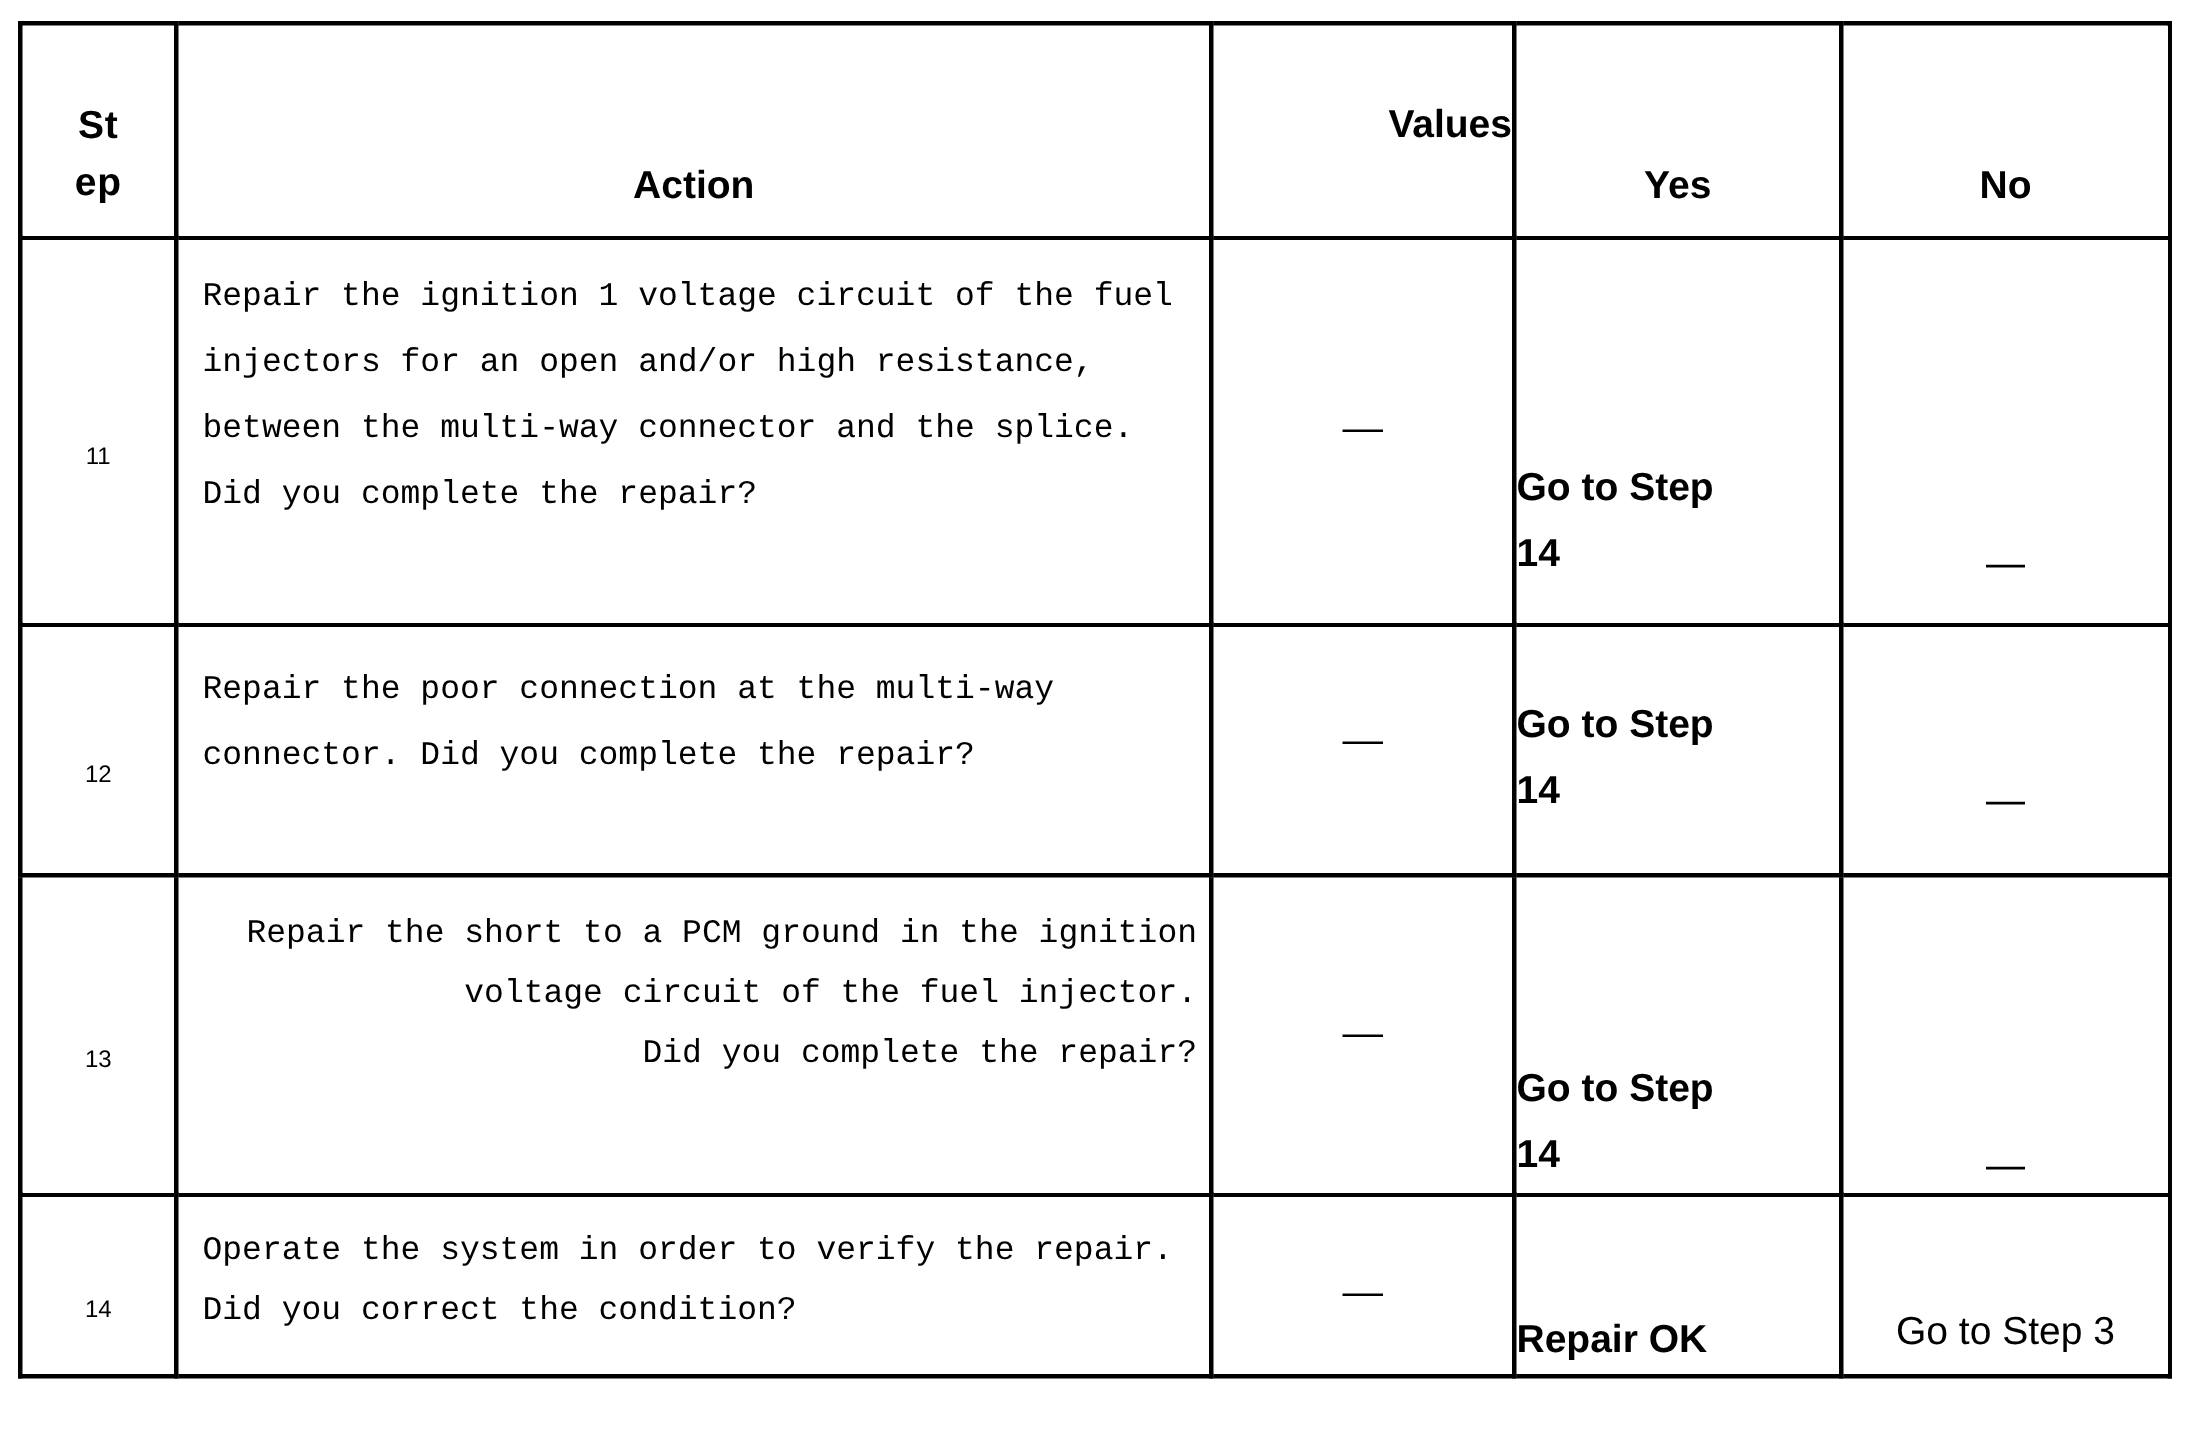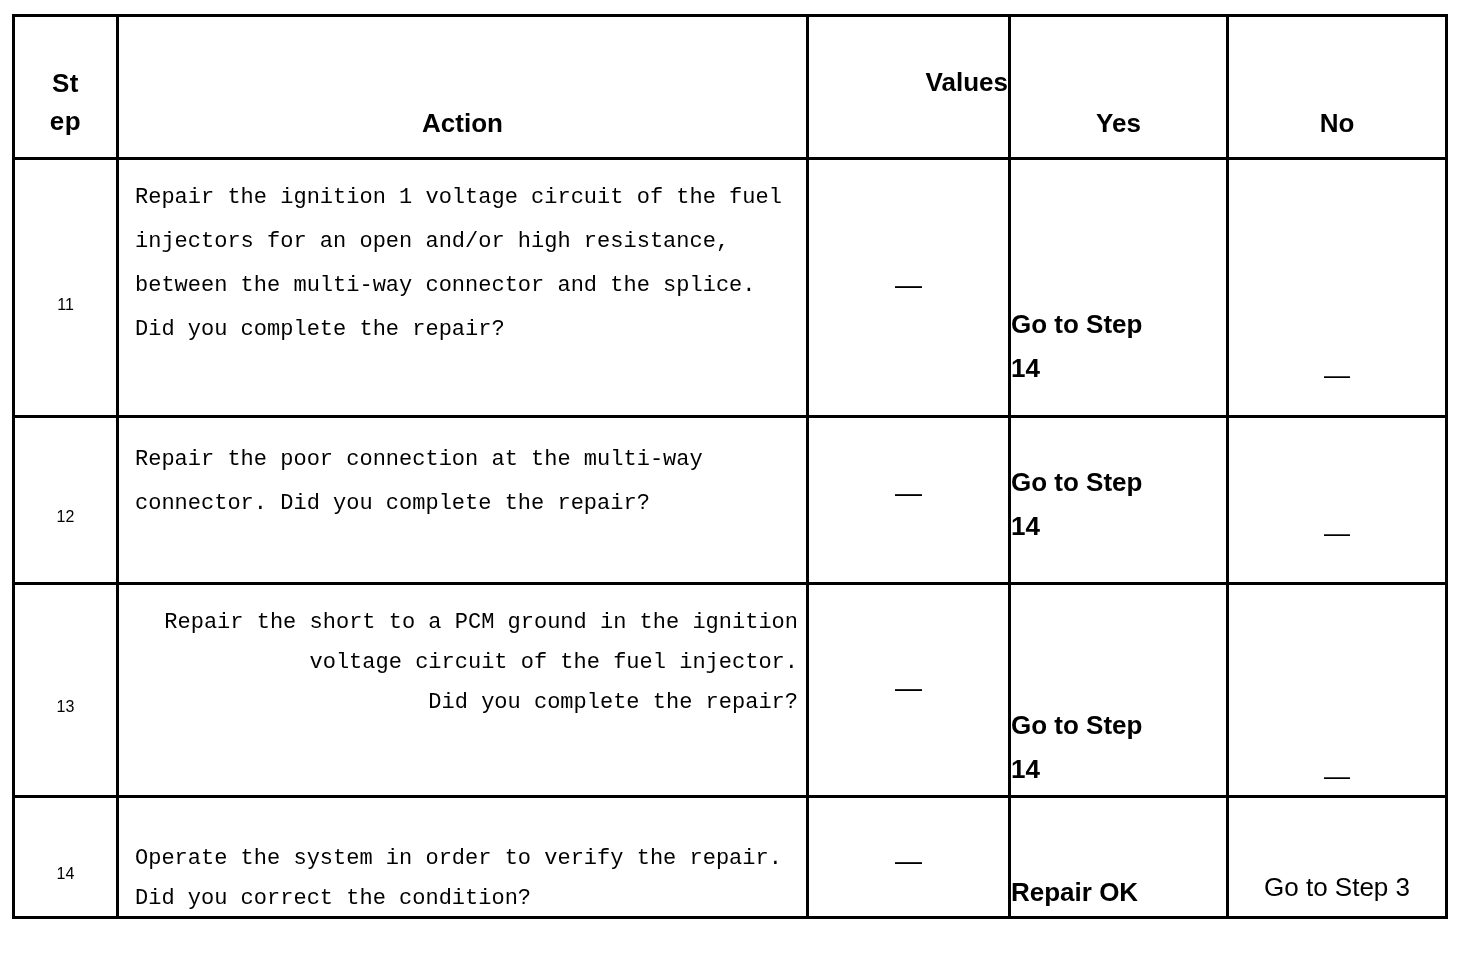--- a/index.html
+++ b/index.html
@@ -144,21 +144,21 @@
   .r12 .action-text { top: 20px; }
   .r12 .dash-values { top: 62px; }
   .r12 .yes-text    { top: 42px; }
   .r12 .no-text     { top: 102px; }
 
   .r13 .action-text { top: 18px; text-align: right; }
   .r13 .dash-values { top: 90px; }
   .r13 .yes-text    { top: 118px; }
   .r13 .no-text     { top: 178px; }
 
-  .r14 .action-text { top: 16px; margin-top: 25px; }
+  .r14 .action-text { top: 16px; }
   .r14 .dash-values { top: 50px; }
   .r14 .yes-text    { top: 72px; }
   .r14 .no-text     { top: 76px; }
 
   
   tr.r11 td { height: 255px; }
   tr.r12 td { height: 164px; }
   tr.r13 td { height: 210px; }
   tr.r14 td { height: 118px; }
 </style>

